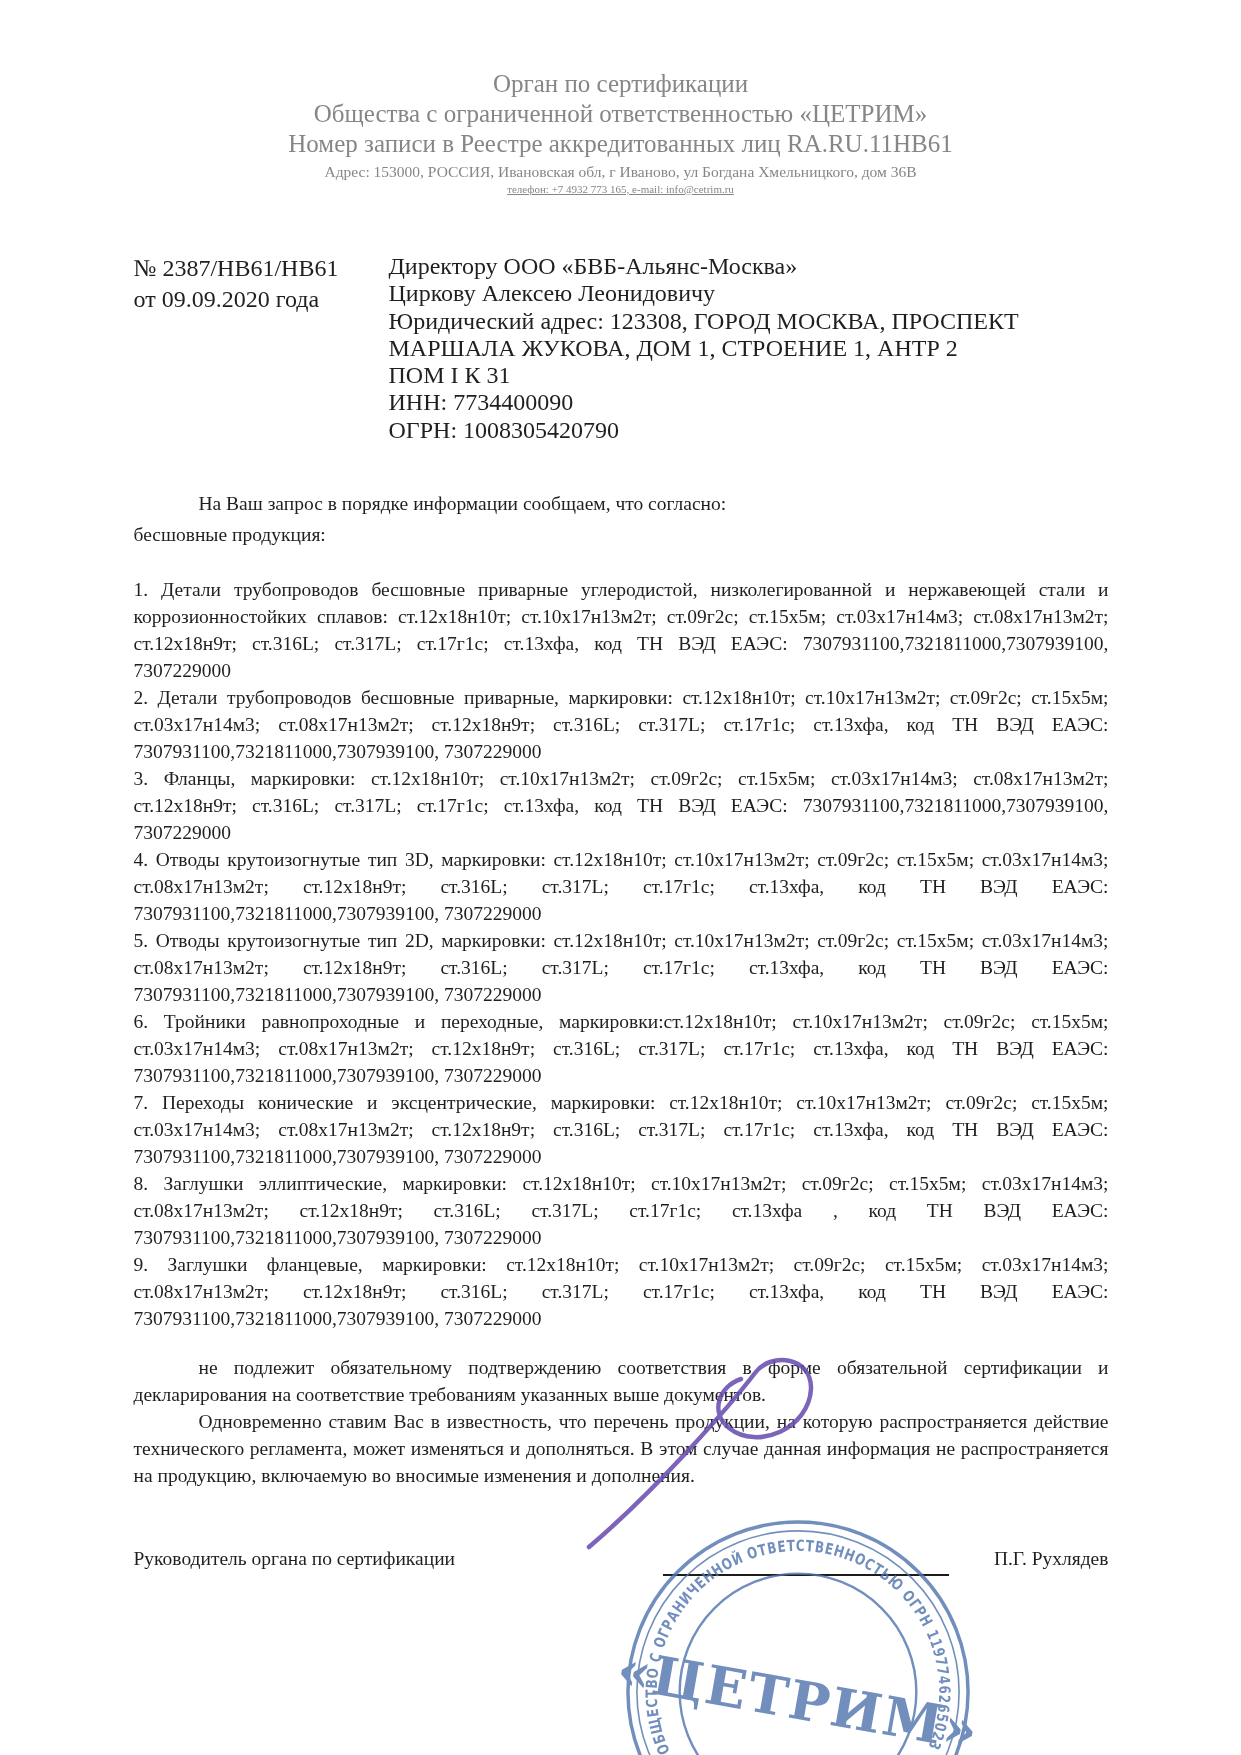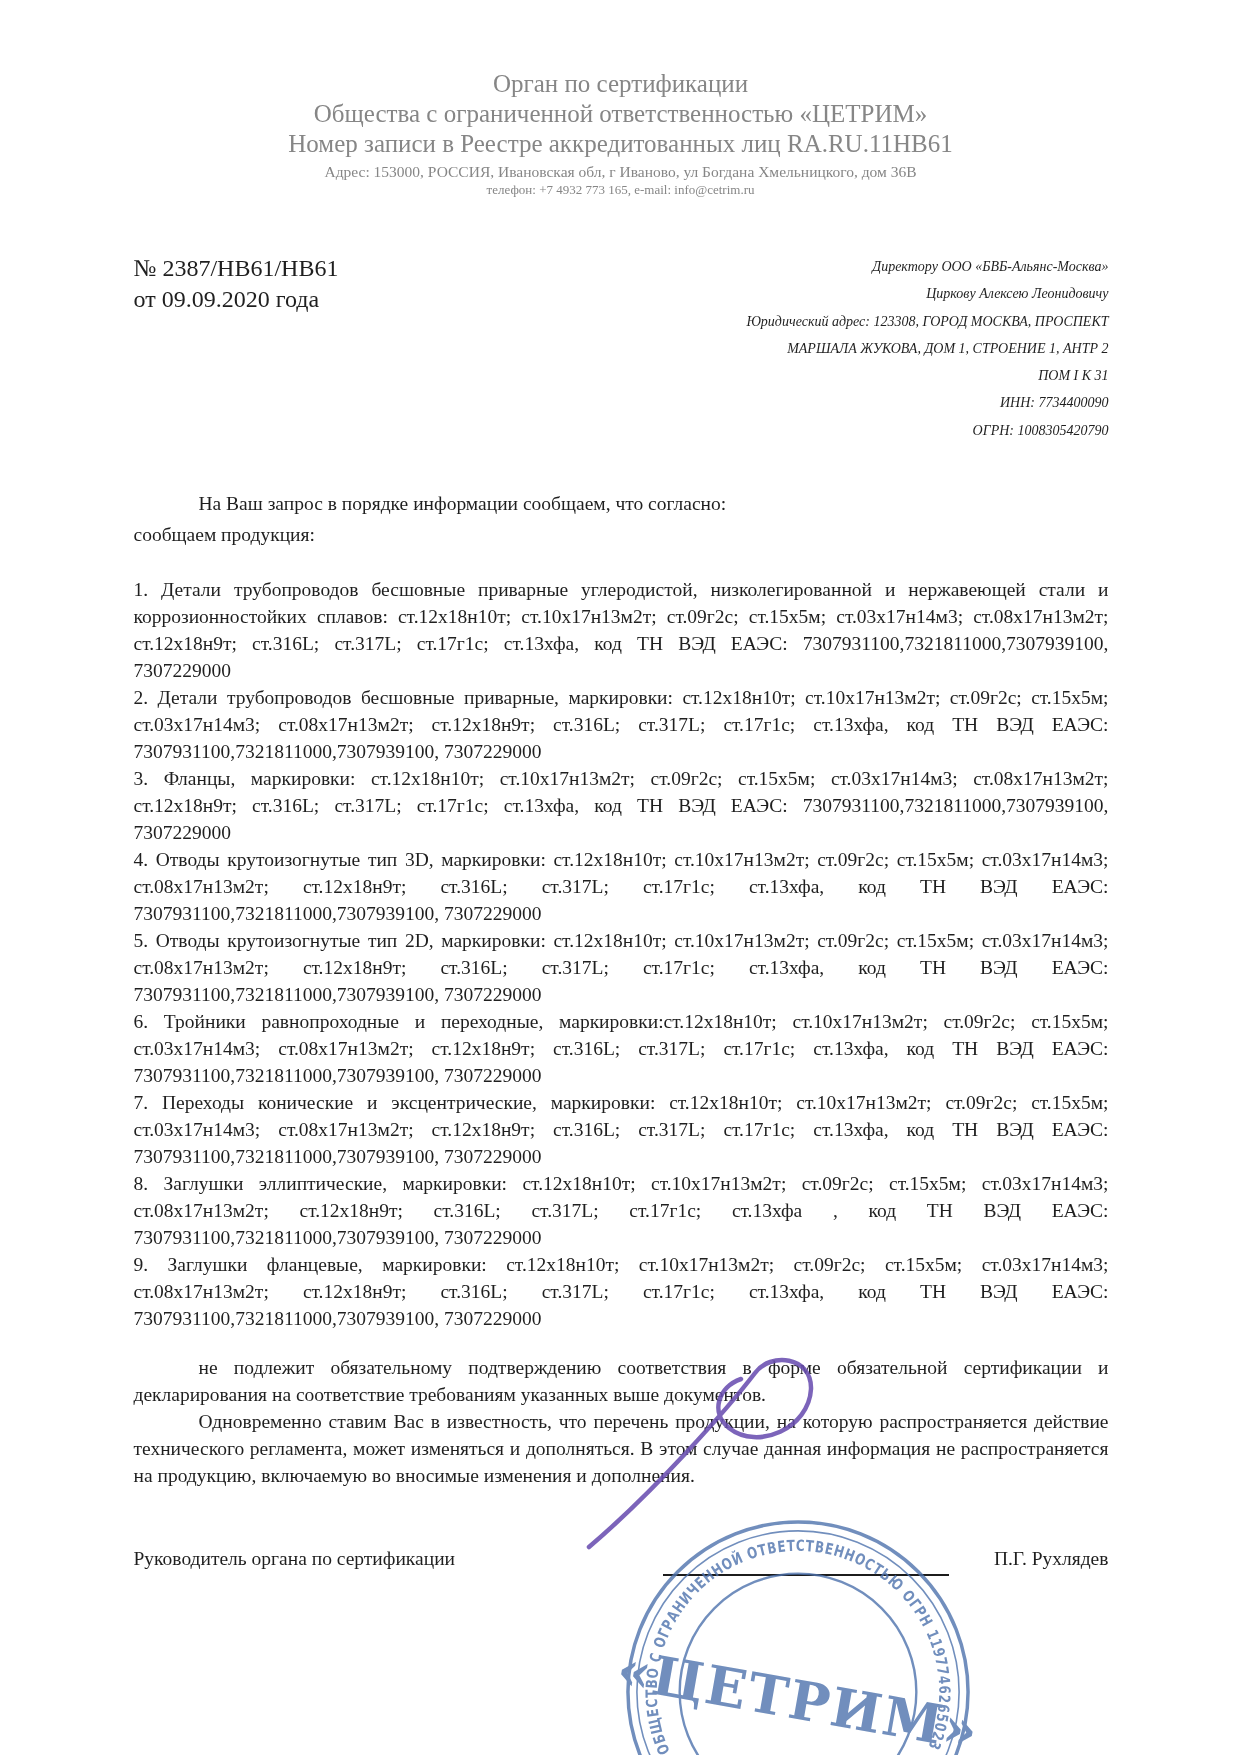--- a/index.html
+++ b/index.html
@@ -12,30 +12,30 @@
     font-family:"Liberation Serif", serif;
     color:#1f1f1f;
   }
   
   .letterhead {
     position:absolute; top:52px; left:0; right:0;
     text-align:center; color:#868686;
   }
   .lh-big  { font-size:25px; line-height:30px; }
   .lh-addr { font-size:15.5px; line-height:18px; margin-top:4px; }
-  .lh-tel  { font-size:13px;  line-height:17px; }
+  .lh-tel  { font-size:11px;  line-height:17px;text-decoration:underline; }
 
   
   .ref-block {
     position:absolute; left:107px; top:236px;
     font-size:24px; line-height:31px;
   }
   .addressee {
     position:absolute; right:106px; top:236px; width:720px;
-    text-align:right; font-size:14px; line-height:27.3px;font-style:italic;
+    font-size:24px; line-height:27.3px;
   }
   .addressee div { white-space:nowrap; }
 
   
   .body-text {
     position:absolute; left:107px; right:106px; top:471px;
     font-size:19.5px; line-height:27px; text-align:justify;
   }
   .intro { line-height:31px; margin-bottom:26px; }
   .intro .line { display:block; }
@@ -94,21 +94,21 @@
     <div>Юридический адрес: 123308, ГОРОД МОСКВА, ПРОСПЕКТ</div>
     <div>МАРШАЛА ЖУКОВА, ДОМ 1, СТРОЕНИЕ 1, АНТР 2</div>
     <div>ПОМ I К 31</div>
     <div>ИНН: 7734400090</div>
     <div>ОГРН: 1008305420790</div>
   </div>
 
   <div class="body-text">
     <div class="intro">
       <span class="line indent">На Ваш запрос в порядке информации сообщаем, что согласно:</span>
-      <span class="line">сообщаем продукция:</span>
+      <span class="line">бесшовные продукция:</span>
     </div>
 
     <div class="items">
       <p>1. Детали трубопроводов бесшовные приварные углеродистой, низколегированной и нержавеющей стали и коррозионностойких сплавов: ст.12х18н10т; ст.10х17н13м2т; ст.09г2с; ст.15х5м; ст.03х17н14м3; ст.08х17н13м2т; ст.12х18н9т; ст.316L; ст.317L; ст.17г1с; ст.13хфа, код ТН ВЭД ЕАЭС: 7307931100,7321811000,7307939100, 7307229000</p>
       <p>2. Детали трубопроводов бесшовные приварные, маркировки: ст.12х18н10т; ст.10х17н13м2т; ст.09г2с; ст.15х5м; ст.03х17н14м3; ст.08х17н13м2т; ст.12х18н9т; ст.316L; ст.317L; ст.17г1с; ст.13хфа, код ТН ВЭД ЕАЭС: 7307931100,7321811000,7307939100, 7307229000</p>
       <p>3. Фланцы, маркировки: ст.12х18н10т; ст.10х17н13м2т; ст.09г2с; ст.15х5м; ст.03х17н14м3; ст.08х17н13м2т; ст.12х18н9т; ст.316L; ст.317L; ст.17г1с; ст.13хфа, код ТН ВЭД ЕАЭС: 7307931100,7321811000,7307939100, 7307229000</p>
       <p>4. Отводы крутоизогнутые тип 3D, маркировки: ст.12х18н10т; ст.10х17н13м2т; ст.09г2с; ст.15х5м; ст.03х17н14м3; ст.08х17н13м2т; ст.12х18н9т; ст.316L; ст.317L; ст.17г1с; ст.13хфа, код ТН ВЭД ЕАЭС: 7307931100,7321811000,7307939100, 7307229000</p>
       <p>5. Отводы крутоизогнутые тип 2D, маркировки: ст.12х18н10т; ст.10х17н13м2т; ст.09г2с; ст.15х5м; ст.03х17н14м3; ст.08х17н13м2т; ст.12х18н9т; ст.316L; ст.317L; ст.17г1с; ст.13хфа, код ТН ВЭД ЕАЭС: 7307931100,7321811000,7307939100, 7307229000</p>
       <p>6. Тройники равнопроходные и переходные, маркировки:ст.12х18н10т; ст.10х17н13м2т; ст.09г2с; ст.15х5м; ст.03х17н14м3; ст.08х17н13м2т; ст.12х18н9т; ст.316L; ст.317L; ст.17г1с; ст.13хфа, код ТН ВЭД ЕАЭС: 7307931100,7321811000,7307939100, 7307229000</p>
       <p>7. Переходы конические и эксцентрические, маркировки: ст.12х18н10т; ст.10х17н13м2т; ст.09г2с; ст.15х5м; ст.03х17н14м3; ст.08х17н13м2т; ст.12х18н9т; ст.316L; ст.317L; ст.17г1с; ст.13хфа, код ТН ВЭД ЕАЭС: 7307931100,7321811000,7307939100, 7307229000</p>

